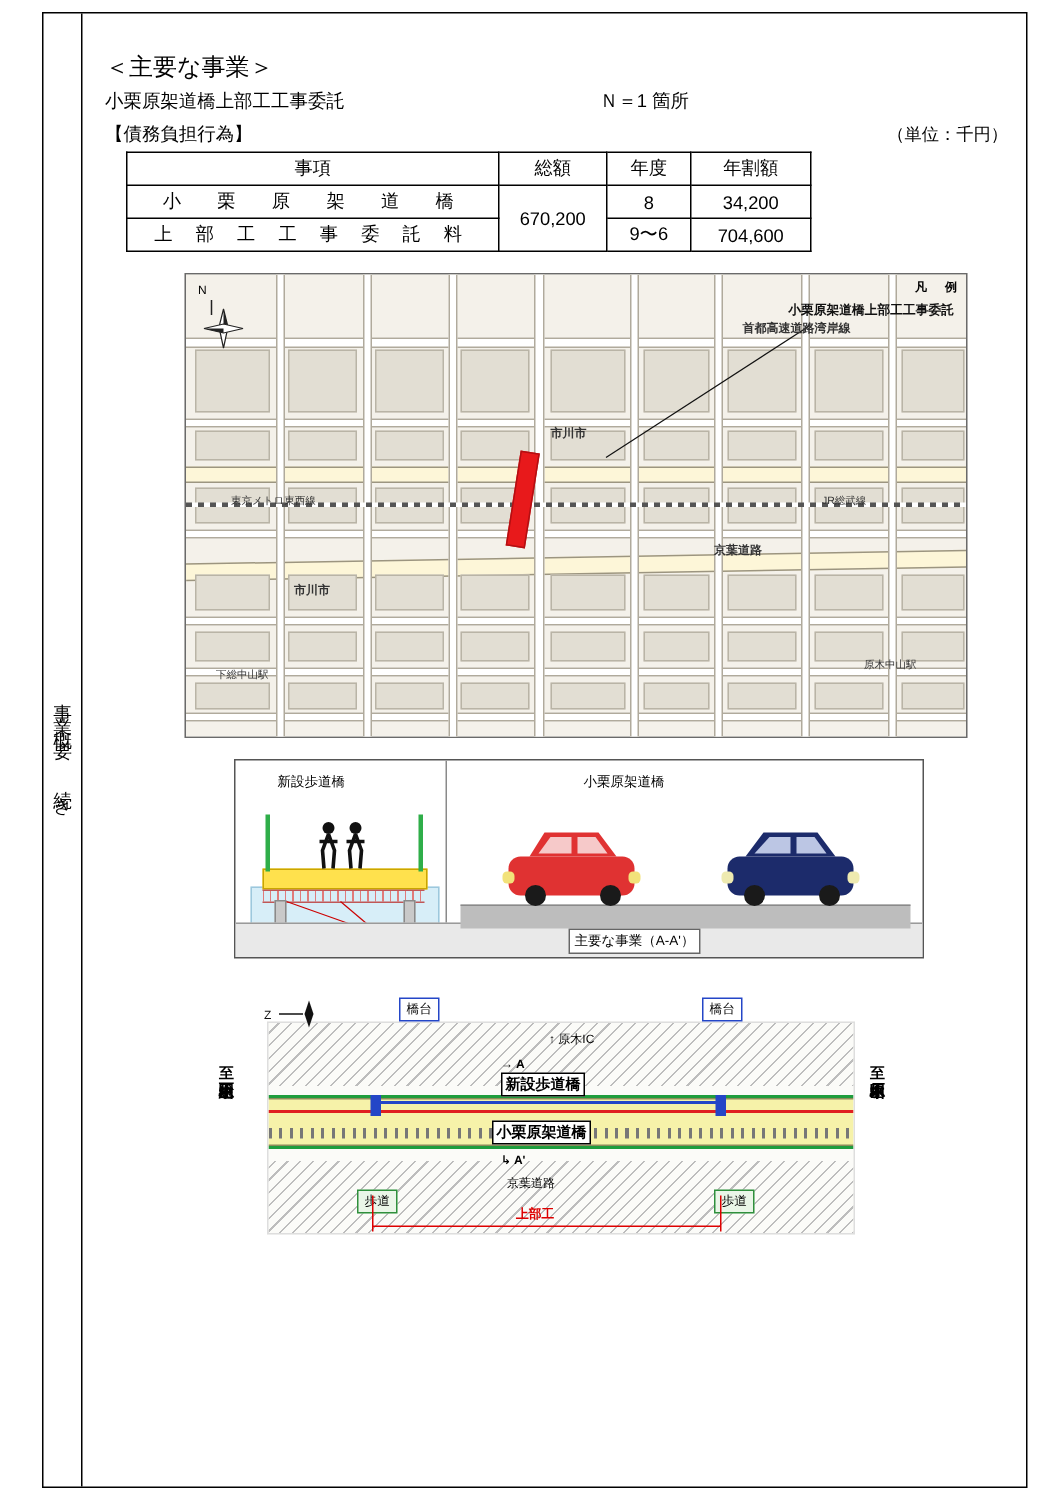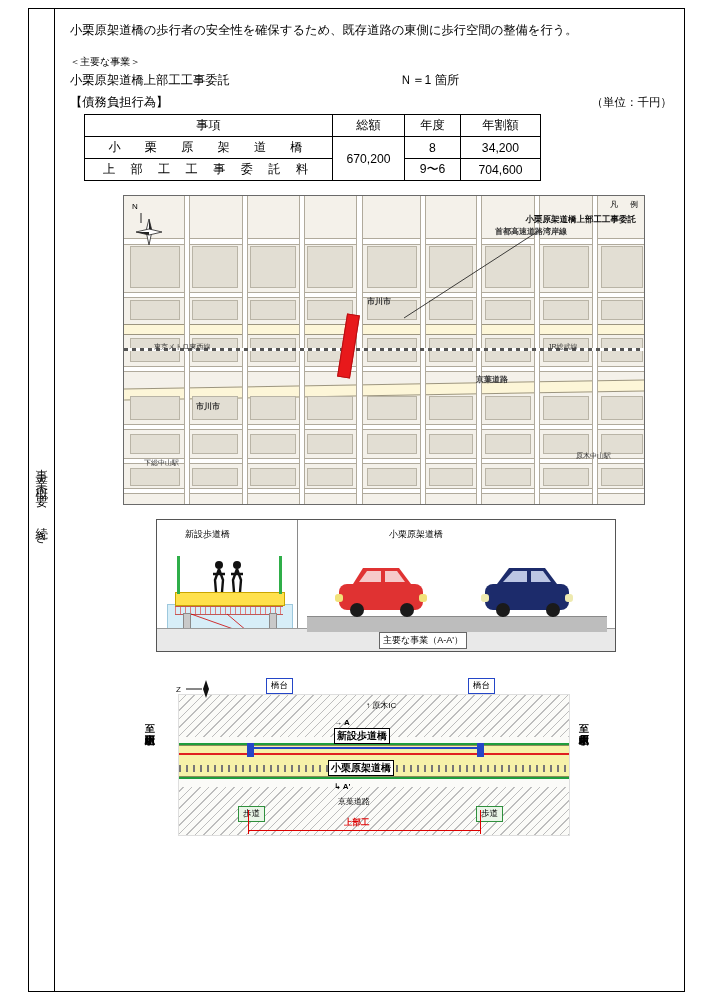--- a/index.html
+++ b/index.html
@@ -61,21 +61,21 @@
     position: relative;
     box-sizing: border-box;
     padding: 10px 12px 0 13px;
   }
   .lead {
     font-size: 12.3px;
     line-height: 1.5;
     margin: 2px 0 0 2px;
   }
   .section-label {
-    font-size: 10px;
+    font-size: 16px;
     margin: 16px 0 1px 2px;
   }
   .proj-row {
     display: flex;
     align-items: baseline;
     margin: 3px 0 0 2px;
     font-size: 12.3px;
   }
   .proj-name { flex: 0 0 auto; }
   .proj-count {
@@ -163,20 +163,21 @@
     color: #333;
     white-space: nowrap;
   }
   .map-label.b { font-weight: bold; font-size: 8px; }
   .legend-box {
     position: absolute;
     right: 4px;
     top: 3px;
     font-size: 8px;
     letter-spacing: 2px;
+    font-weight: bold;
   }
   .callout {
     position: absolute;
     font-size: 8.5px;
     font-weight: bold;
     color: #111;
     white-space: nowrap;
   }
   .compass {
     position: absolute;
@@ -348,21 +349,20 @@
 <div class="page">
   <div class="frame">
 
     <div class="side-col">
       <div class="vtext">事業概要</div>
       <div class="vtext2">続き</div>
     </div>
 
     <div class="main-col">
 
-      <div class="lead">小栗原架道橋の歩行者の安全性を確保するため、既存道路の東側に歩行空間の整備を行う。</div>
 
       <div class="section-label">＜主要な事業＞</div>
 
       <div class="proj-row">
         <div class="proj-name">小栗原架道橋上部工工事委託</div>
         <div class="proj-count">Ｎ＝1 箇所</div>
       </div>
 
       <div class="sub-row">
         <div>【債務負担行為】</div>

